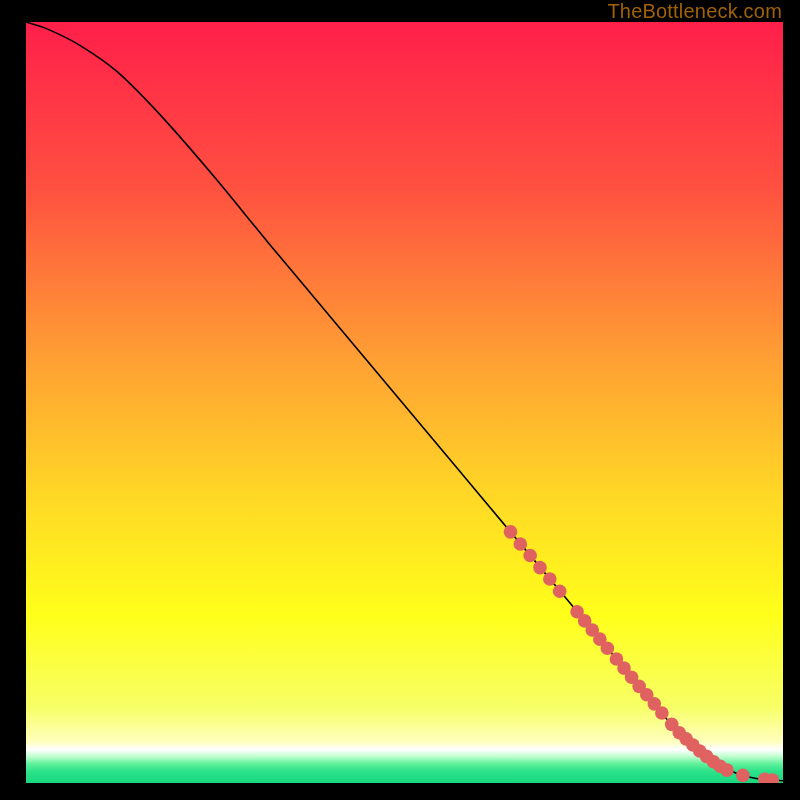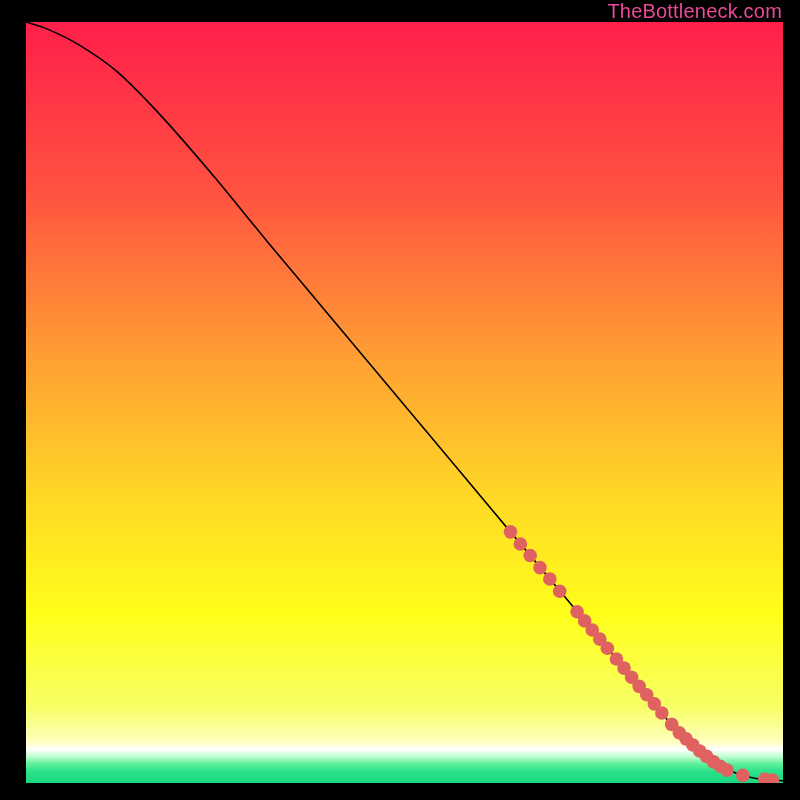--- a/index.html
+++ b/index.html
@@ -4,21 +4,21 @@
 <style>
   * { margin: 0; padding: 0; box-sizing: border-box; }
   html, body { width: 800px; height: 800px; background: #000; overflow: hidden; }
   .wrap { position: relative; width: 800px; height: 800px; }
   .attrib {
     position: absolute;
     top: 0;
     right: 18px;
     font-family: Arial, Helvetica, sans-serif;
     font-size: 20px;
-    color: #ec4899;
+    color: #a16207;
     letter-spacing: 0.2px;
   }
   .plot {
     position: absolute;
     left: 26px;
     right: 17px;
     top: 22px;
     bottom: 17px;
   }
   svg { display: block; width: 100%; height: 100%; }

